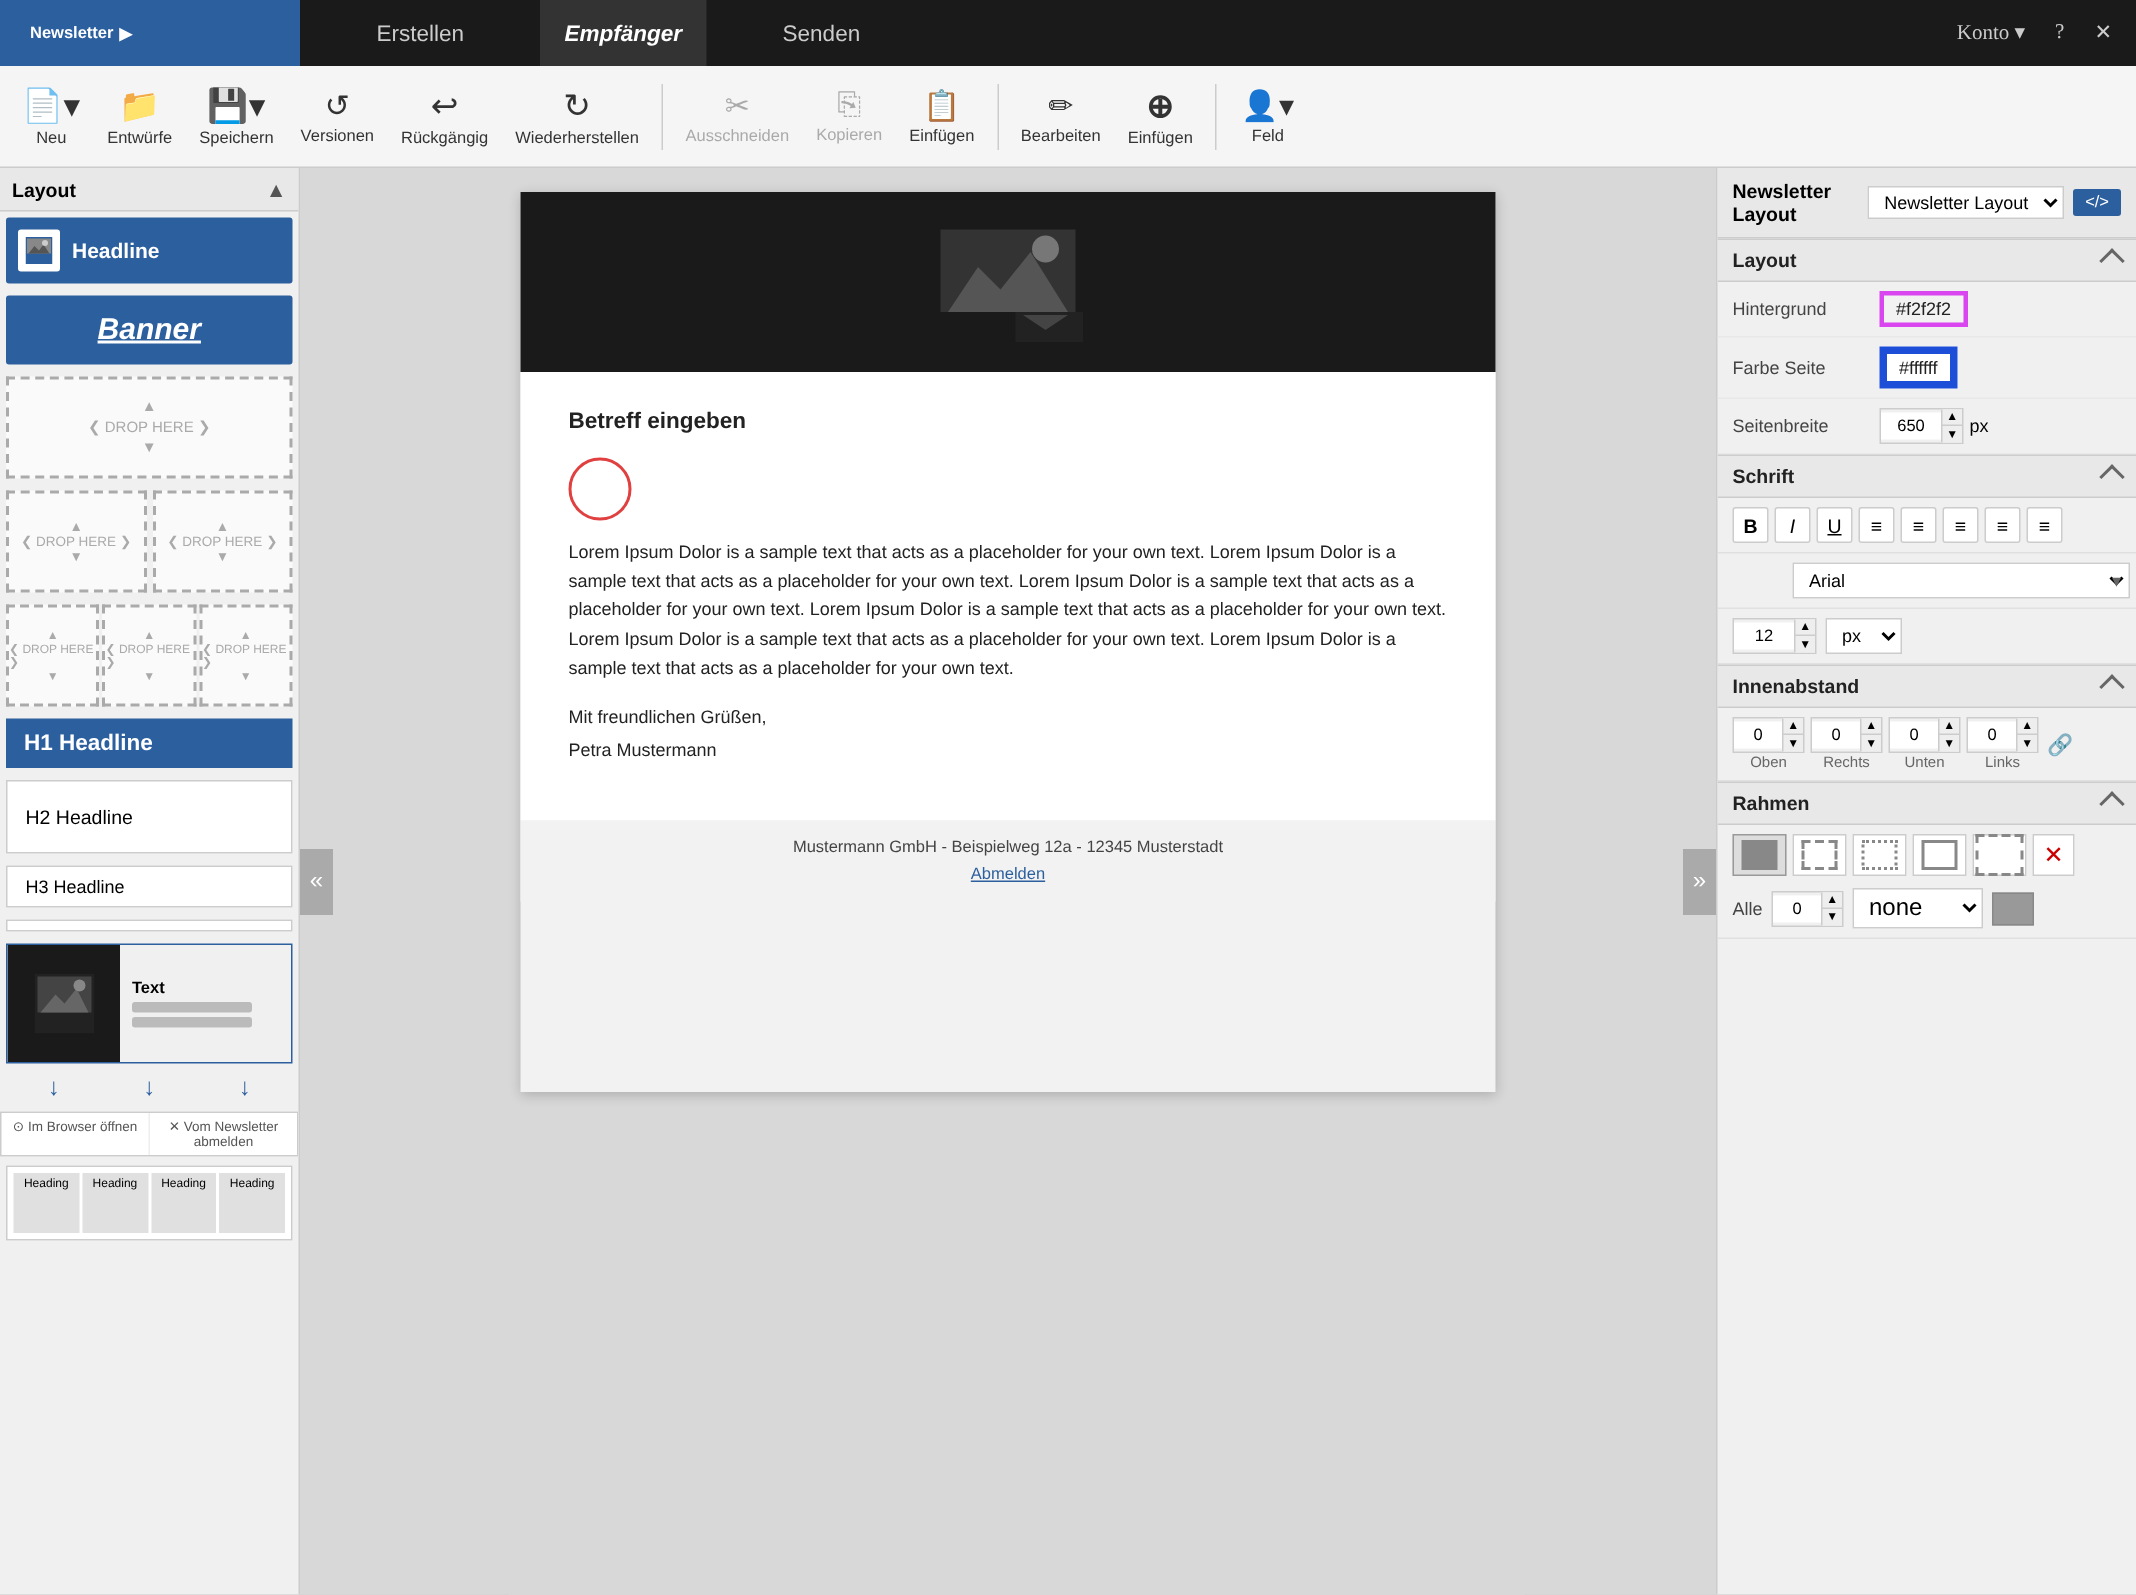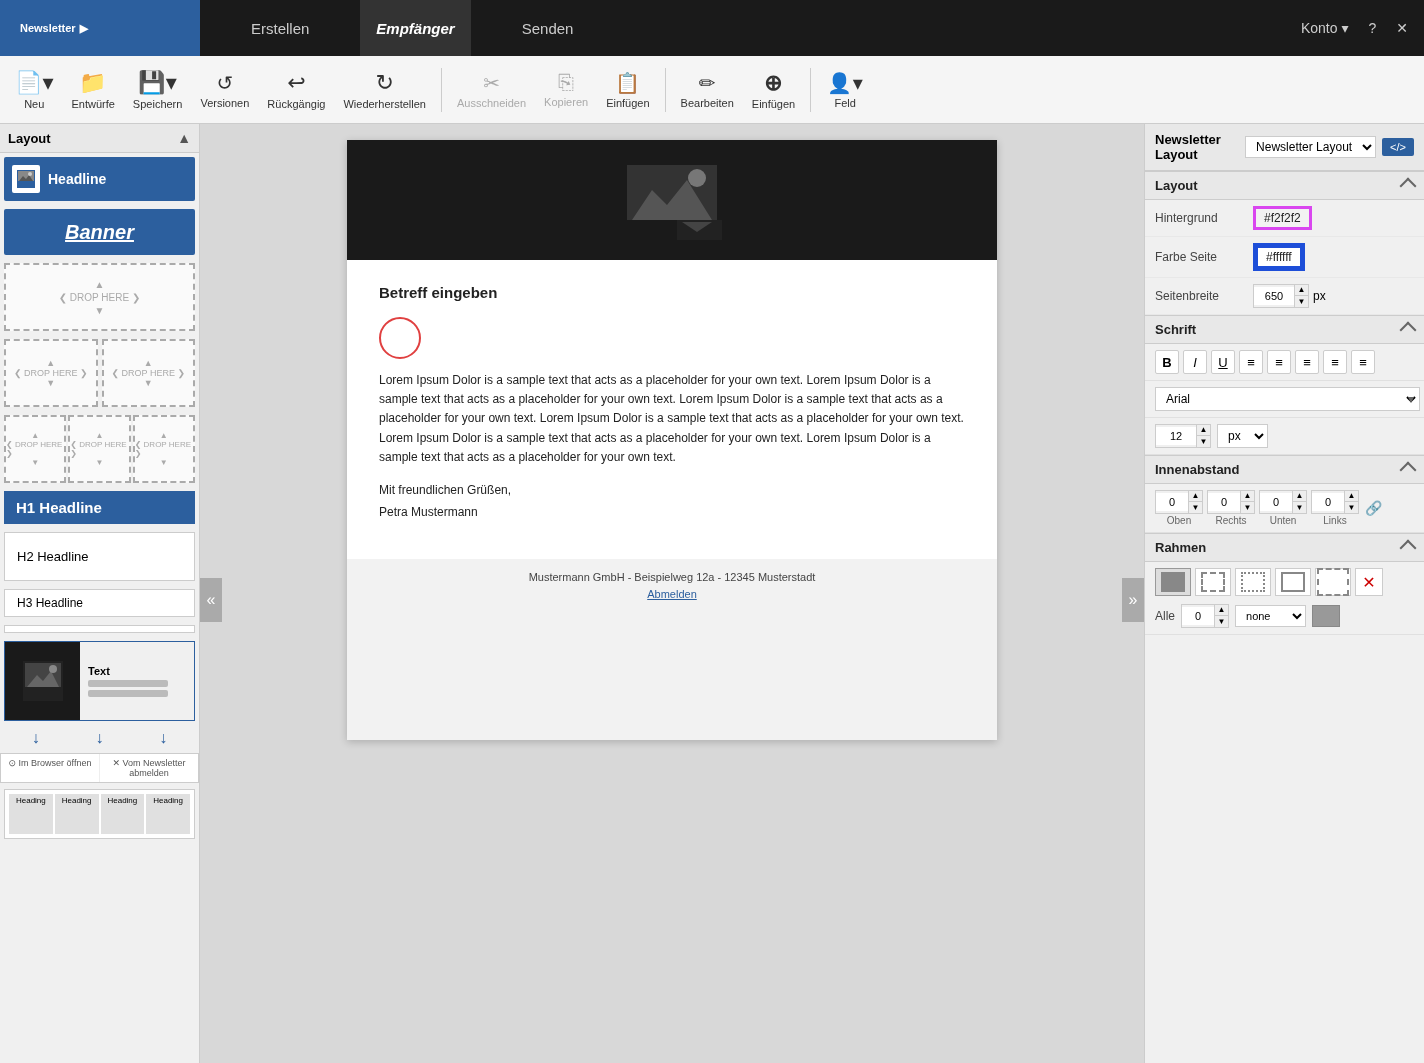--- a/index.html
+++ b/index.html
@@ -2,21 +2,21 @@
 <html><head>
   <meta charset="utf-8">
   <style>
     * { box-sizing: border-box; margin: 0; padding: 0; }
     body { font-family: Arial, sans-serif; font-size: 12px; background: #d0d0d0; width: 1424px; height: 1063px; overflow: hidden; }
 
     
     .top-nav {
       display: flex;
       align-items: center;
-      height: 56px;
+      height: 44px;
       background: #1a1a1a;
     }
     .nav-brand {
       background: #2c5f9e;
       color: #fff;
       font-size: 15px;
       font-weight: bold;
       padding: 0 20px;
       height: 100%;
       display: flex;
@@ -46,20 +46,21 @@
       font-weight: bold;
     }
     .nav-right {
       margin-left: auto;
       display: flex;
       align-items: center;
       gap: 20px;
       padding-right: 16px;
       color: #ccc;
       font-size: 14px;
+      font-family: Liberation Serif, serif;
     }
     .nav-right span { cursor: pointer; }
 
     
     .toolbar {
       display: flex;
       align-items: center;
       background: #f5f5f5;
       border-bottom: 1px solid #ccc;
       height: 68px;
@@ -479,20 +480,21 @@
       gap: 6px;
       border-bottom: 1px solid #e0e0e0;
     }
     .font-select {
       flex: 1;
       border: 1px solid #ccc;
       padding: 3px 6px;
       font-size: 12px;
       background: #fff;
       cursor: pointer;
+      margin-left: 40px;
     }
     .font-size-row {
       display: flex;
       align-items: center;
       padding: 6px 10px;
       gap: 6px;
       border-bottom: 1px solid #e0e0e0;
     }
     .font-unit-select {
       border: 1px solid #ccc;
@@ -549,21 +551,21 @@
     }
     .border-all-row {
       display: flex;
       align-items: center;
       gap: 6px;
     }
     .border-all-label { font-size: 12px; color: #444; }
     .border-style-select {
       border: 1px solid #ccc;
       padding: 3px 6px;
-      font-size: 11px;
+      font-size: 16px;
       background: #fff;
     }
     .border-color-swatch {
       width: 28px;
       height: 22px;
       background: #999;
       border: 1px solid #888;
       cursor: pointer;
     }
 

